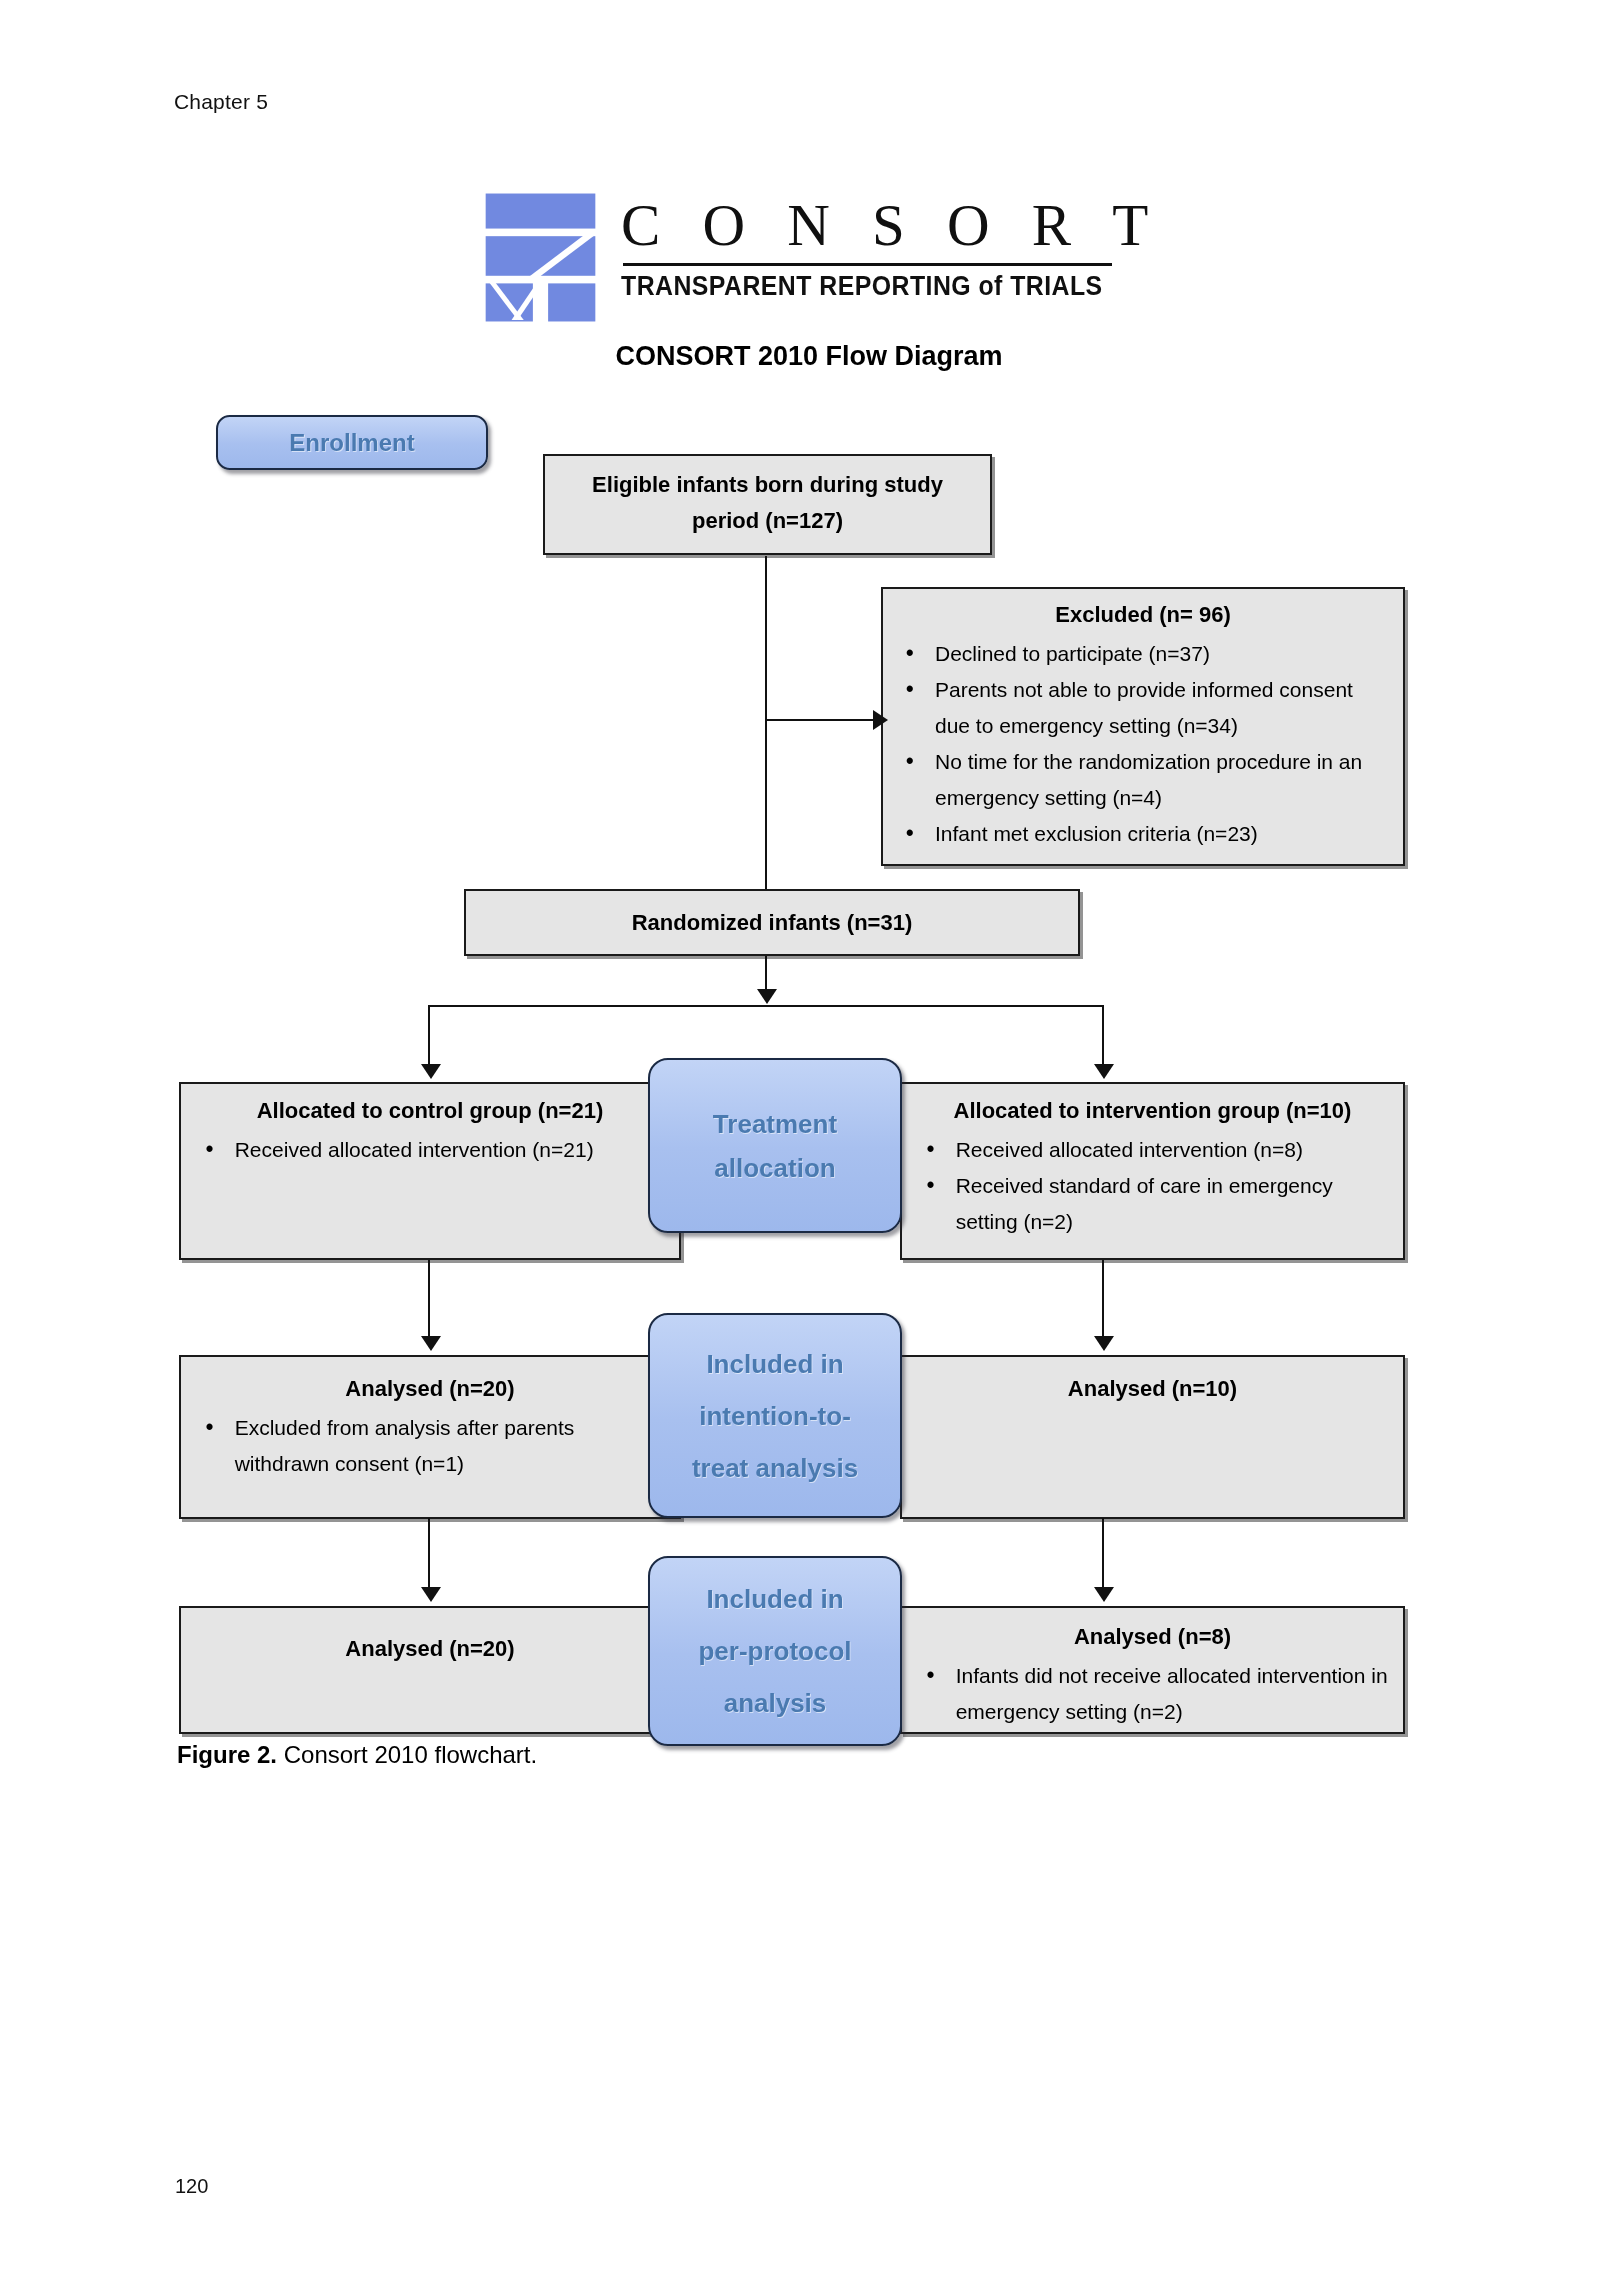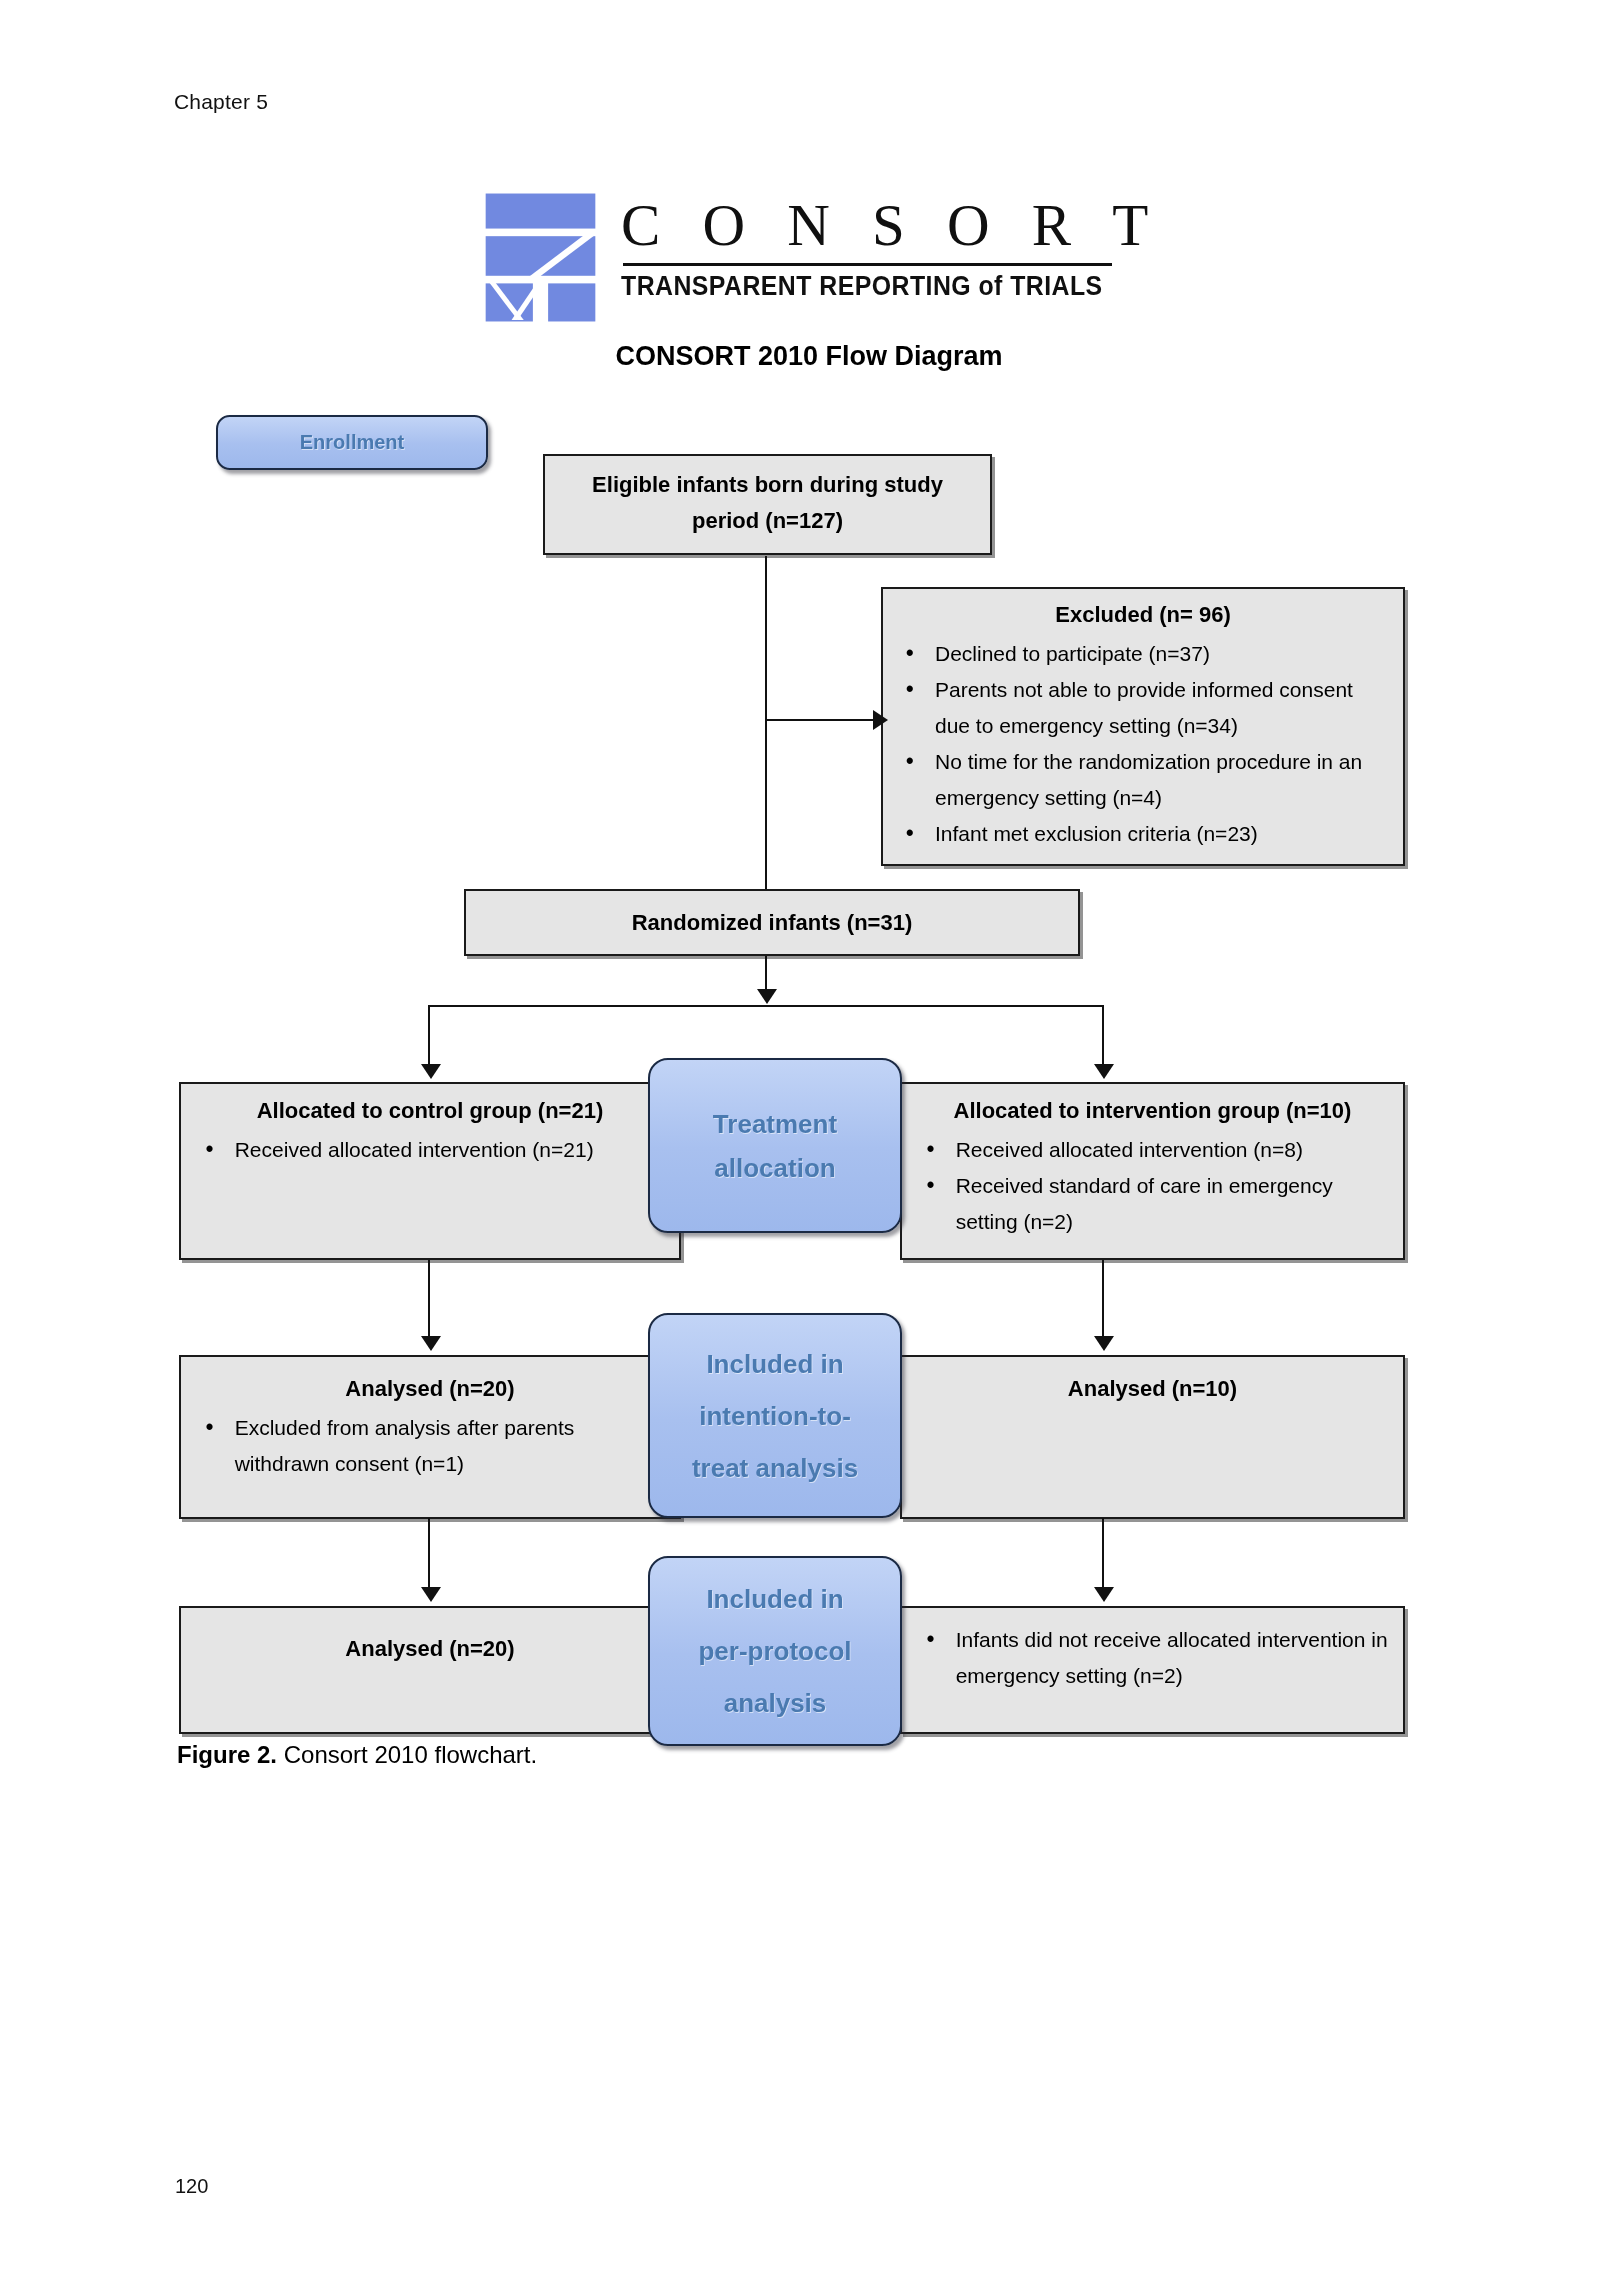--- a/index.html
+++ b/index.html
@@ -208,21 +208,21 @@
     <div class="logo-words">
       <div class="logo-consort">C O N S O R T</div>
       <div class="logo-rule"></div>
       <div class="logo-tag">TRANSPARENT REPORTING of TRIALS</div>
     </div>
   </div>
   <div class="diagram-title">CONSORT 2010 Flow Diagram</div>
 
   <div id="flow">
 
-    <div class="badge" style="left:216px; top:415px; width:272px; height:55px; font-size:20px; border-radius:13.7px;">
+    <div class="badge" style="left:216px; top:415px; width:272px; height:55px; font-size:24px; border-radius:13.7px;">
       <span>Enrollment</span>
     </div>
 
     <div class="node" style="left:543px; top:454px; width:449px; height:101px;">
       <div class="hdr">Eligible infants born during study</div>
       <div class="hdr">period (n=127)</div>
     </div>
 
     <div class="vline" style="left:765px; top:556px; height:333px;"></div>
 
@@ -300,20 +300,21 @@
     <div class="vline" style="left:428px; top:1518px; height:76px;"></div>
     <div class="arrow-down" style="left:421px; top:1587px;"></div>
     <div class="vline" style="left:1102px; top:1518px; height:76px;"></div>
     <div class="arrow-down" style="left:1094px; top:1587px;"></div>
 
     <div class="node" style="left:179px; top:1606px; width:502px; height:128px; padding-top:23px;">
       <div class="hdr">Analysed (n=20)</div>
     </div>
 
     <div class="node" style="left:900px; top:1606px; width:505px; height:128px; padding-top:10.7px;">
+      <div class="hdr">Analysed (n=8)</div>
       <ul>
         <li>Infants did not receive allocated intervention in emergency setting (n=2)</li>
       </ul>
     </div>
 
     <div class="badge" style="left:648px; top:1556px; width:254px; height:190px; font-size:26px; line-height:52px;">
       <div>
         <span>Included in</span>
         <span>per-protocol</span>
         <span>analysis</span>

